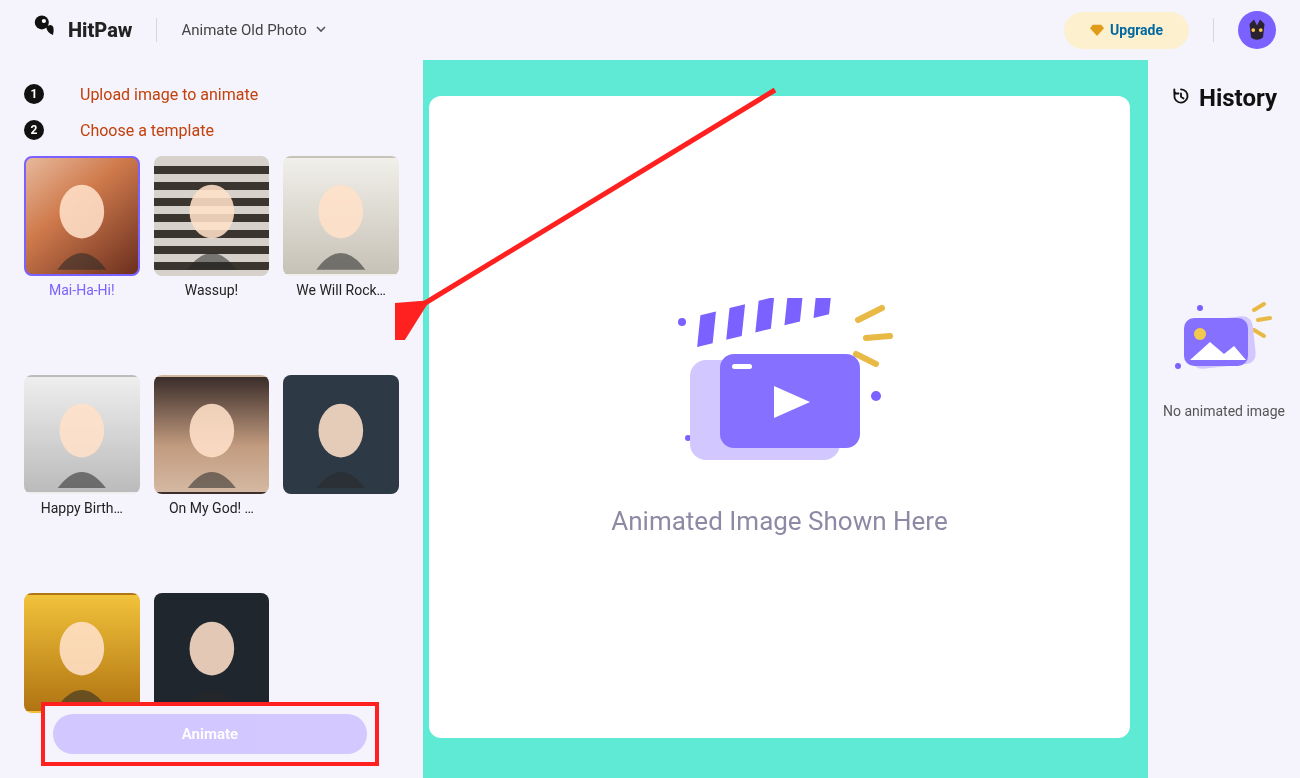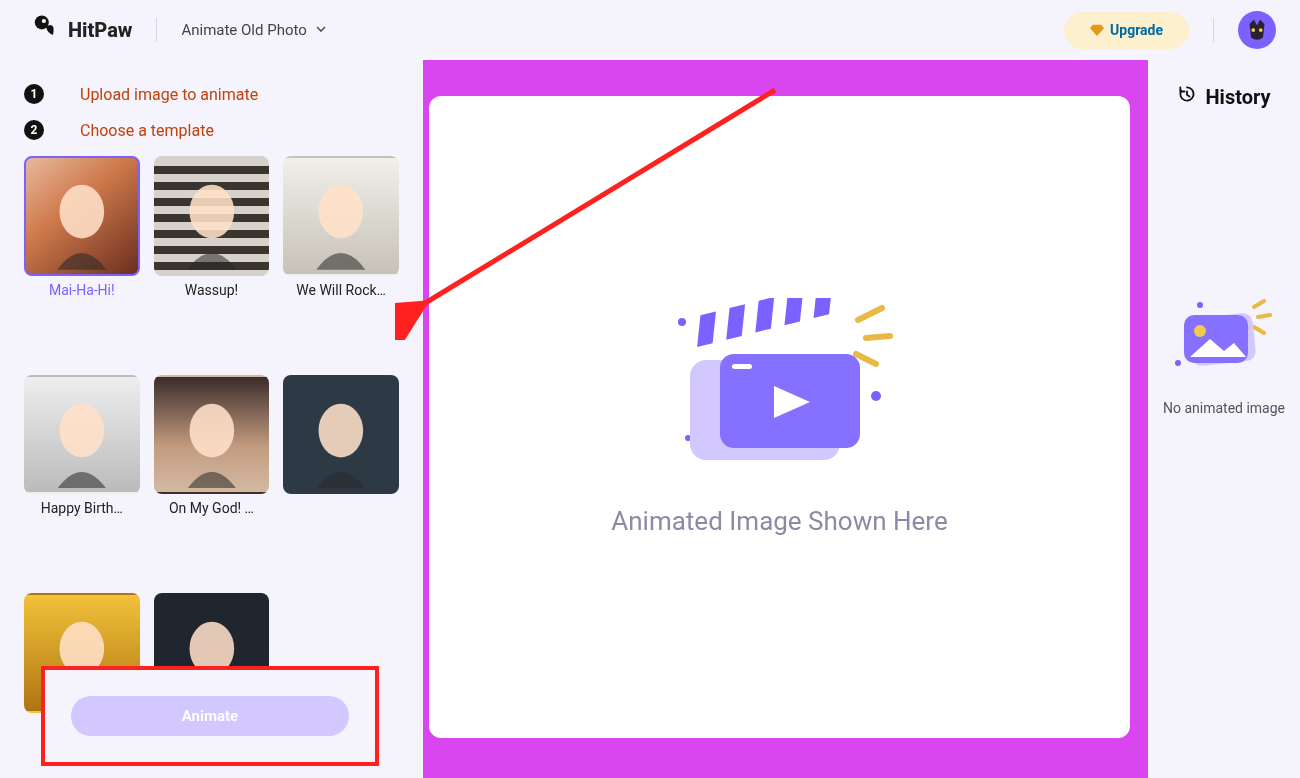--- a/index.html
+++ b/index.html
@@ -12,21 +12,21 @@
   .vdiv { width: 1px; height: 24px; background: #d8d4e6; margin: 0 24px; }
   .mode-selector { display: flex; align-items: center; gap: 8px; font-size: 15px; color: #444; cursor: pointer; }
   .spacer { flex: 1; }
   .upgrade-btn { display: flex; align-items: center; gap: 6px; background: #fdf0cf; border-radius: 22px; padding: 10px 26px; font-size: 14px; color: #0369a1; font-weight: 700; cursor: pointer; }
   .avatar { width: 38px; height: 38px; border-radius: 50%; background: #7b61ff; display: flex; align-items: center; justify-content: center; overflow: hidden; cursor: pointer; }
 
   
   .content { display: flex; height: calc(100% - 60px); }
   .left-panel { width: 423px; padding: 24px 24px 0 24px; display: flex; flex-direction: column; position: relative; }
   .right-history { width: 152px; padding: 24px 12px; display: flex; flex-direction: column; align-items: center; }
-  .center-panel { flex: 1; background: #d946ef; padding: 36px 18px 40px 6px; display: flex; }
+  .center-panel { flex: 1; background: #5eead4; padding: 36px 18px 40px 6px; display: flex; }
 
   
   .step { display: flex; align-items: center; gap: 8px; margin-bottom: 16px; }
   .step-num { width: 20px; height: 20px; border-radius: 50%; background: #111; color: #fff; font-size: 12px; font-weight: 700; display: flex; align-items: center; justify-content: center; }
   .step-txt { font-size: 16px; color: #c2410c; font-weight: 400; margin-left: 28px; }
 
   
   .upload-zone { border: 1px dashed #cfcde0; background: #f1effa; border-radius: 8px; height: 150px; display: flex; flex-direction: column; align-items: center; justify-content: center; margin-bottom: 28px; cursor: pointer; }
   .upload-icon { width: 34px; height: 34px; border-radius: 50%; background: #7b61ff; display: flex; align-items: center; justify-content: center; margin-bottom: 12px; }
   .upload-text { font-size: 15px; color: #333; font-weight: 500; }
@@ -34,29 +34,29 @@
 
   
   .tmpl-grid { display: grid; grid-template-columns: repeat(3, 1fr); gap: 12px 14px; overflow-y: auto; flex: 1; }
   .tmpl-card { cursor: pointer; }
   .tmpl-thumb { width: 100%; aspect-ratio: 1/1; border-radius: 8px; background: #999; border: 2px solid transparent; }
   .tmpl-card.selected .tmpl-thumb { border-color: #7b61ff; }
   .tmpl-label { font-size: 14px; text-align: center; margin-top: 6px; color: #222; white-space: nowrap; overflow: hidden; text-overflow: ellipsis; }
   .tmpl-card.selected .tmpl-label { color: #7b61ff; }
 
   
-  .animate-wrap { position: absolute; left: 41px; right: 44px; bottom: 12px; border: 4px solid #ff2020; padding: 26px; background: #f5f3fb; }
+  .animate-wrap { position: absolute; left: 41px; right: 44px; bottom: 12px; border: 4px solid #ff2020; padding: 8px; background: #f5f3fb; }
   .animate-btn { width: 100%; height: 40px; border-radius: 20px; background: #cdc0ff; opacity: .85; color: #fff; font-weight: 700; font-size: 15px; display: flex; align-items: center; justify-content: center; cursor: pointer; }
 
   
   .stage { flex: 1; background: #fff; border-radius: 12px; display: flex; flex-direction: column; align-items: center; justify-content: center; gap: 24px; }
   .stage-placeholder-text { font-size: 26px; color: #8e8aa5; }
 
   
-  .history-heading { display: flex; align-items: center; gap: 8px; font-size: 20px; font-weight: 700; color: #111; }
+  .history-heading { display: flex; align-items: center; gap: 8px; font-size: 24px; font-weight: 700; color: #111; }
   .no-anim { margin-top: 190px; display: flex; flex-direction: column; align-items: center; gap: 16px; }
   .no-anim-txt { font-size: 14px; color: #555; text-align: center; line-height: 1.4; }
 
   
   .red-arrow { position: absolute; left: 395px; top: 80px; pointer-events: none; }
 
   .chevron { width: 12px; height: 12px; }
 </style>
 </head>
 <body>

